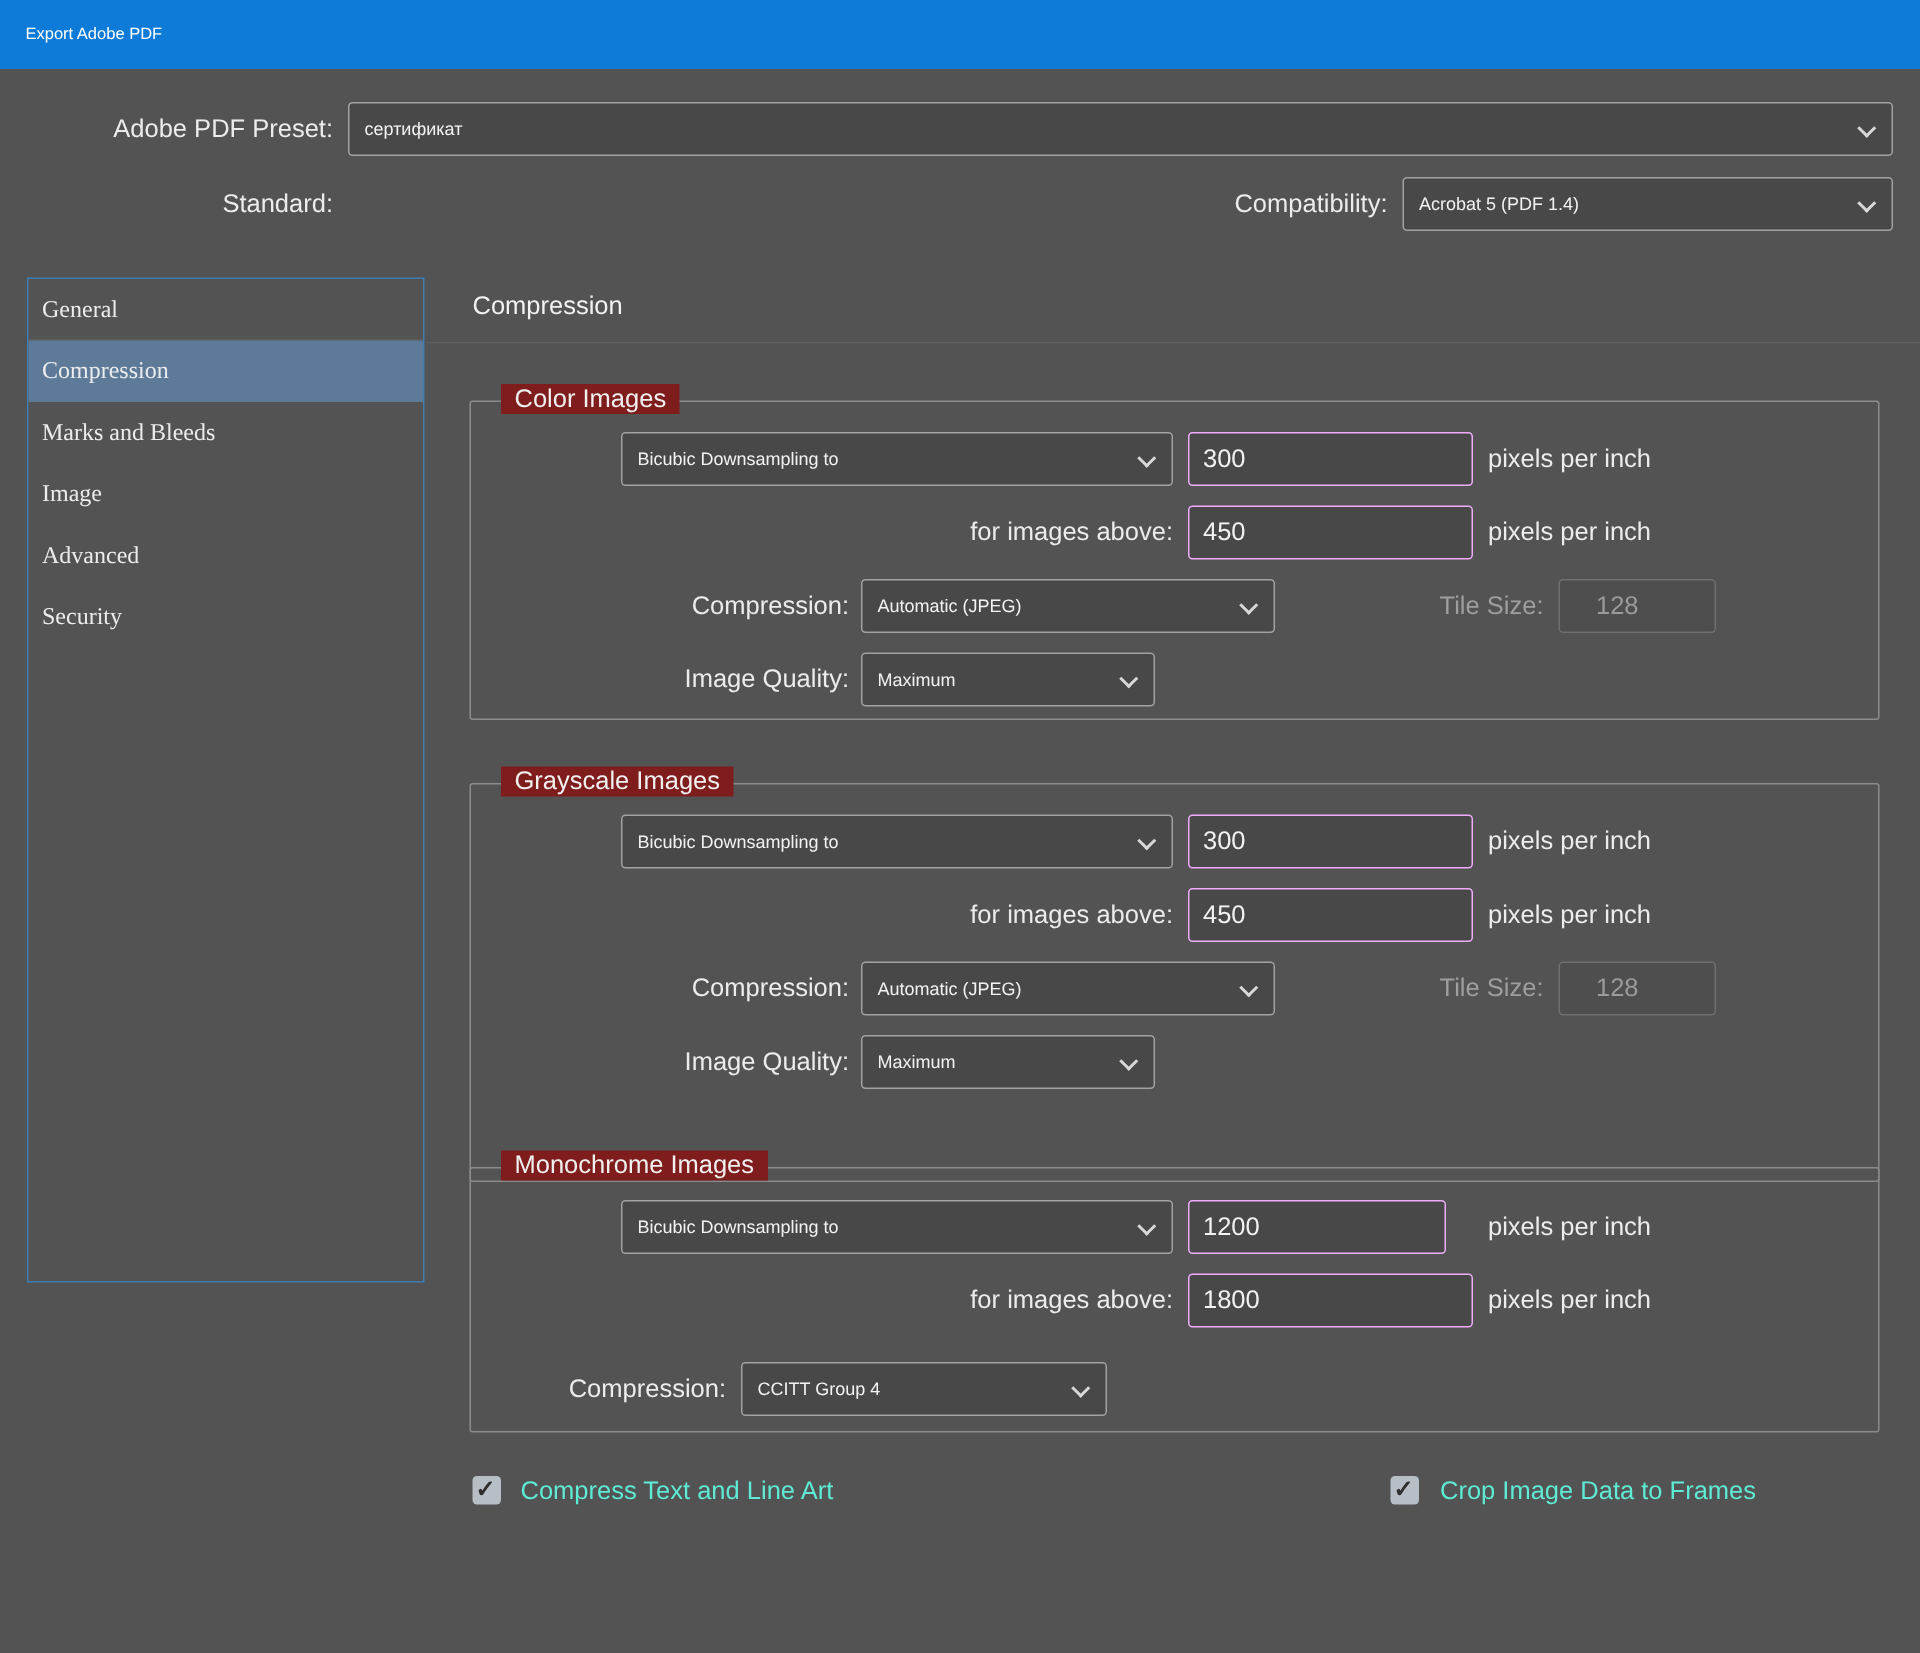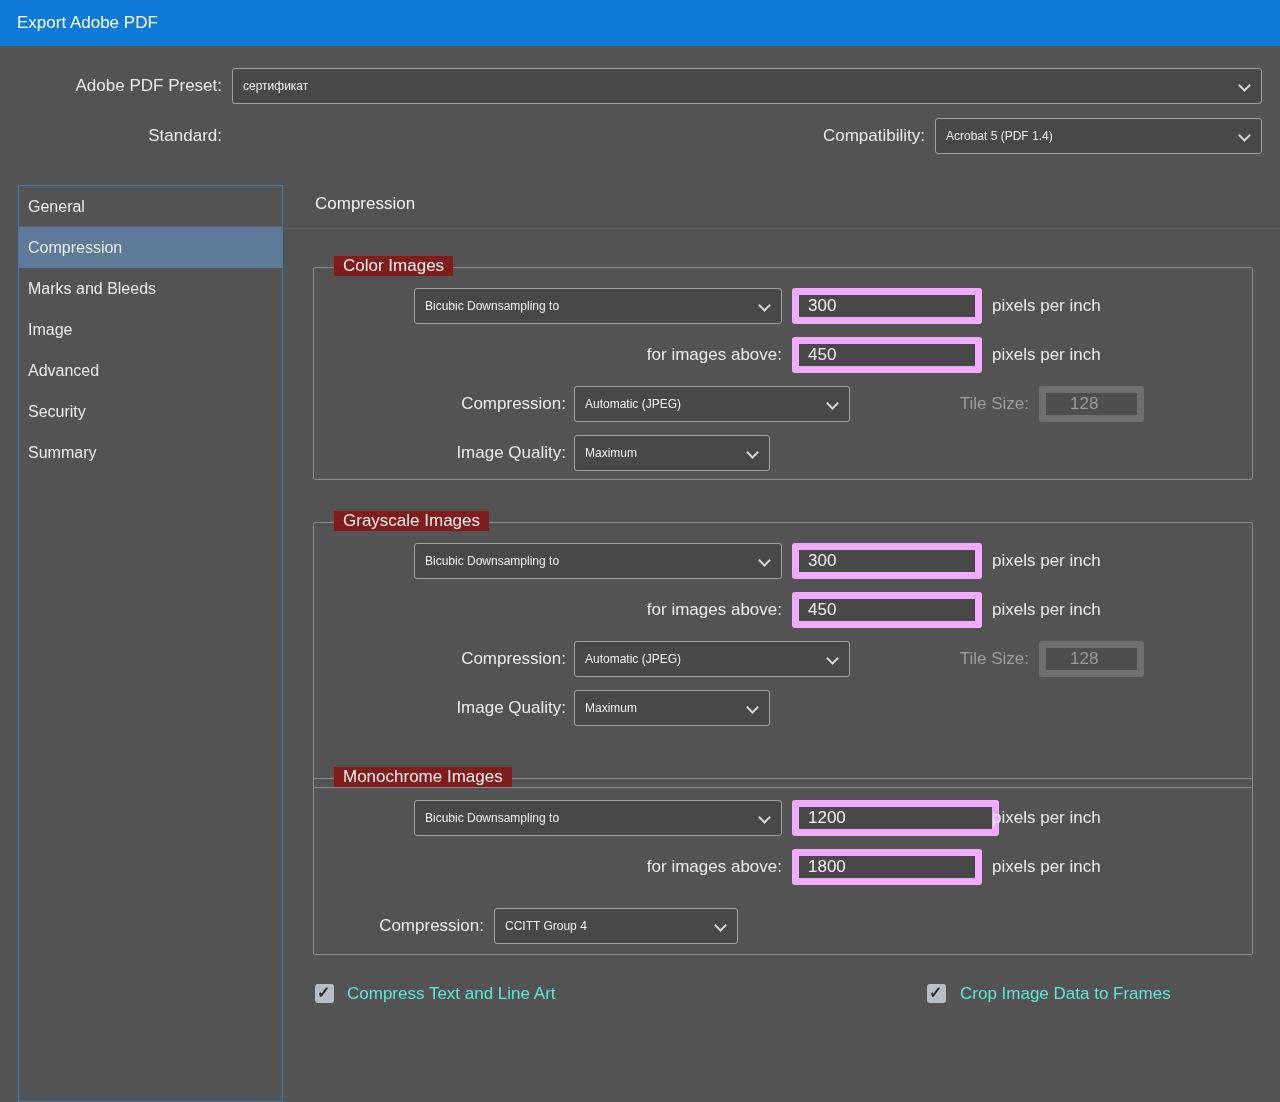--- a/index.html
+++ b/index.html
@@ -8,21 +8,21 @@
     background:#535353;
     font-family:"Liberation Sans", sans-serif;
     color:#ececec;
     overflow:hidden;
   }
   .root { position:relative; width:1280px; height:1102px; background:#535353; }
 
   .titlebar {
     position:absolute; left:0; top:0; width:1280px; height:46px;
     background:var(--titlebar-blue,#0e7bd8); color:#ffffff;
-    font-size:17px; line-height:46px; padding-left:17px;
+    font-size:11px; line-height:46px; padding-left:17px;
   }
 
   .label { position:absolute; font-size:17px; color:#ececec; white-space:nowrap; }
   .right { text-align:right; }
   .dim   { color:#9e9e9e; }
 
   
   .dd {
     position:absolute; height:36px;
     background:#484848; border:1px solid #a2a2a2; border-radius:3px;
@@ -31,32 +31,32 @@
   }
   .chev {
     position:absolute; right:12px; top:12px; width:9px; height:9px;
     border-right:2px solid #d8d8d8; border-bottom:2px solid #d8d8d8;
     transform:rotate(45deg);
   }
 
   
   .tin {
     position:absolute; height:36px;
-    background:#484848; border:7px solid #f0abfc; border-radius:3px;
+    background:#484848; border:1px solid #f0abfc; border-radius:3px;
     font-size:17px; color:#f2f2f2; padding-left:9px;
     font-family:"Liberation Sans", sans-serif; outline:none;
   }
   .tin.disabled {
     background:#4e4e4e; border-color:#6f6f6f; color:#9b9b9b;padding-left:24px;
   }
 
   
   .sidebar {
-    position:absolute; left:18px; top:185px; width:265px; height:917px;
-    border:1px solid var(--sidebar-border,#3e7cb1); background:#535353;
+    position:absolute; left:18px; top:185px; width:265px; height:670px;
+    border:1px solid var(--sidebar-border,#3e7cb1); background:#535353;font-family:Liberation Serif, serif;
   }
   .side-item {
     height:41px; line-height:41px; padding-left:9px;
     font-size:16px; color:#ececec; cursor:default;
   }
   .side-item:first-child { border-bottom:1px solid #5f5f5f; }
   .side-item.selected { background:var(--selected-item,#5d7b99); }
 
   .panel-title { position:absolute; left:315px; top:194px; font-size:17px; color:#f2f2f2; }
   .panel-divider { position:absolute; left:284px; top:228px; width:996px; height:1px; background:#5e5e5e; }
@@ -105,21 +105,20 @@
     <span class="chev"></span>
   </div>
 
   <div class="sidebar">
       <div class="side-item">General</div>
       <div class="side-item selected">Compression</div>
       <div class="side-item">Marks and Bleeds</div>
       <div class="side-item">Image</div>
       <div class="side-item">Advanced</div>
       <div class="side-item">Security</div>
-      <div class="side-item">Summary</div>
     </div>
 
   <div class="panel-title">Compression</div>
   <div class="panel-divider"></div>
 
   <div class="group" style="top:267px;height:213px;">
     <div class="legend">Color Images</div>
 
     <div class="dd" style="left:100px;top:20px;width:368px;">
       <span>Bicubic Downsampling to</span>
@@ -176,21 +175,21 @@
     </div>
   </div>
 
   <div class="group" style="top:778px;height:177px;">
     <div class="legend">Monochrome Images</div>
 
     <div class="dd" style="left:100px;top:21px;width:368px;">
       <span>Bicubic Downsampling to</span>
       <span class="chev"></span>
     </div>
-    <input class="tin" style="left: 478px; top: 21px; width: 207px;" value="1200">
+    <input class="tin" style="left: 478px; top: 21px; width: 172px;" value="1200">
     <div class="label" style="left:678px;top:29px;">pixels per inch</div>
 
     <div class="label right" style="left:0;top:78px;width:468px;">for images above:</div>
     <input class="tin" style="left: 478px; top: 70px; width: 190px;" value="1800">
     <div class="label" style="left:678px;top:78px;">pixels per inch</div>
 
     <div class="label right" style="left:0;top:137px;width:170px;">Compression:</div>
     <div class="dd" style="left:180px;top:129px;width:244px;">
       <span>CCITT Group 4</span>
       <span class="chev"></span>

